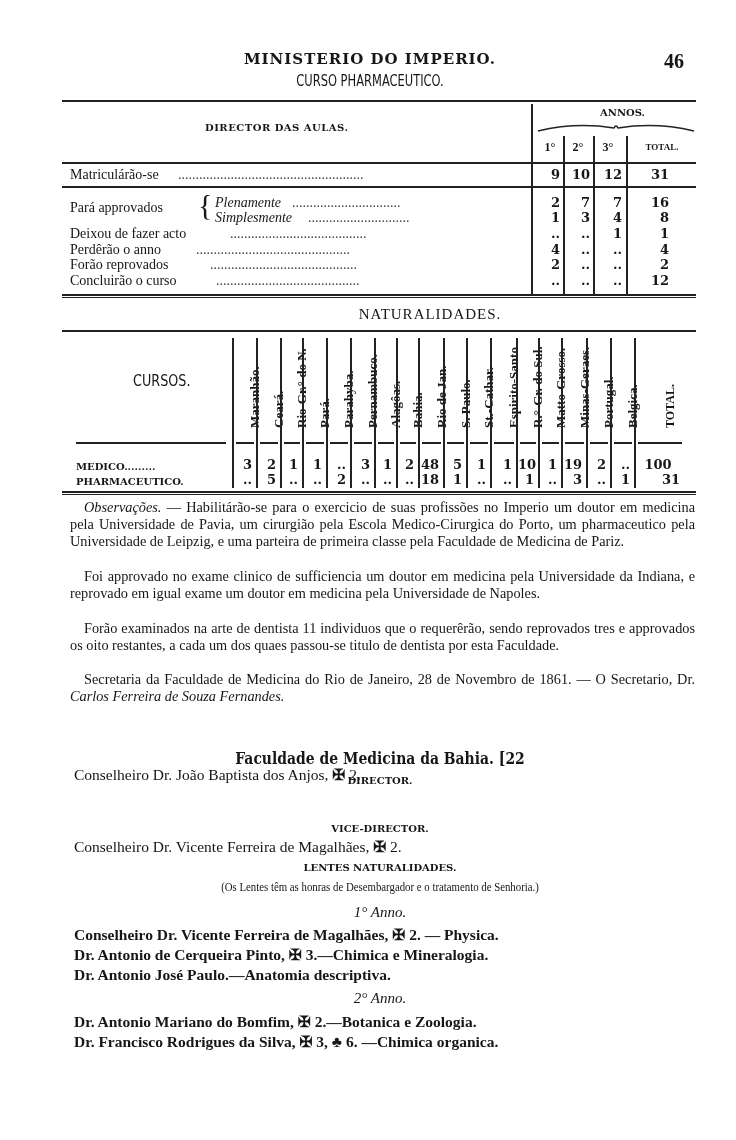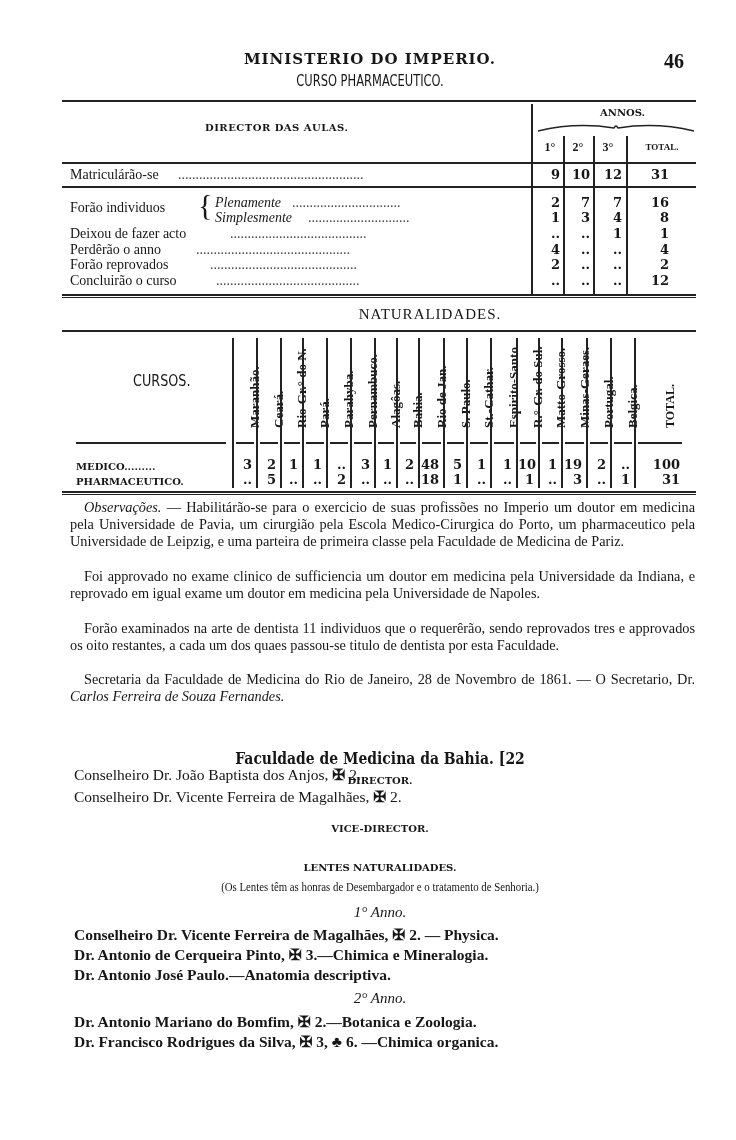--- a/index.html
+++ b/index.html
@@ -56,21 +56,21 @@
 <div class="row" style="top:167px">
   <span class="lbl">Matriculárão-se</span>
     <span class="lbl" style="left:108px;color:#444">.....................................................</span>
   <span class="c" style="left:470px;width:20px">9</span>
   <span class="c" style="left:500px;width:20px">10</span>
   <span class="c" style="left:532px;width:20px">12</span>
   <span class="c" style="left:575px;width:24px">31</span>
 </div>
 <div class="rule" style="left:62px;top:186px;width:634px;height:1.5px"></div>
 
-<div class="abs" style="left:70px;top:200px;font-size:14px">Forão individuos</div>
+<div class="abs" style="left:70px;top:200px;font-size:14px">Pará approvados</div>
 <div class="abs" style="left:198px;top:190px;font-size:30px;line-height:30px;font-weight:100">{</div>
 <div class="row" style="top:195px">
   <span class="lbl" style="left:145px;font-style:italic">Plenamente</span>
     <span class="lbl" style="left:222px;color:#444">...............................</span>
   <span class="c" style="left:470px;width:20px">2</span>
   <span class="c" style="left:500px;width:20px">7</span>
   <span class="c" style="left:532px;width:20px">7</span>
   <span class="c" style="left:575px;width:24px">16</span>
 </div>
 <div class="row" style="top:210px">
@@ -244,37 +244,37 @@
     <div class="ncell" style="left: 518px; width: 16px; top: 457px;">10</div>
     <div class="ncell" style="left: 518px; width: 16px; top: 472px;">1</div>
     <div class="ncell" style="left: 540px; width: 17px; top: 457px;">1</div>
     <div class="ncell" style="left: 540px; width: 17px; top: 472px;">..</div>
     <div class="ncell" style="left: 563px; width: 19px; top: 457px;">19</div>
     <div class="ncell" style="left: 563px; width: 19px; top: 472px;">3</div>
     <div class="ncell" style="left: 588px; width: 18px; top: 457px;">2</div>
     <div class="ncell" style="left: 588px; width: 18px; top: 472px;">..</div>
     <div class="ncell" style="left: 612px; width: 18px; top: 457px;">..</div>
     <div class="ncell" style="left: 612px; width: 18px; top: 472px;">1</div>
-    <div class="ncell" style="left: 636px; width: 44px; top: 457px;">100</div>
+    <div class="ncell" style="left: 636px; width: 44px; top: 457px; text-align: center;">100</div>
     <div class="ncell" style="left: 636px; width: 44px; top: 472px;">31</div>
   </div>
 
 <div class="rule" style="left:62px;top:491px;width:634px;height:1.5px"></div>
 <div class="rule" style="left:62px;top:494px;width:634px;height:1px"></div>
 
 <div class="para" style="top:499px;text-indent:14px"><i>Observações.</i><span> — Habilitárão-se para o exercicio de suas profissões no Imperio um doutor em medicina pela Universidade de Pavia, um cirurgião pela Escola Medico-Cirurgica do Porto, um pharmaceutico pela Universidade de Leipzig, e uma parteira de primeira classe pela Faculdade de Medicina de Pariz.</span></div>
 <div class="para" style="top:568px;text-indent:14px">Foi approvado no exame clinico de sufficiencia um doutor em medicina pela Universidade da Indiana, e reprovado em igual exame um doutor em medicina pela Universidade de Napoles.</div>
 <div class="para" style="top:620px;text-indent:14px">Forão examinados na arte de dentista 11 individuos que o requerêrão, sendo reprovados tres e approvados os oito restantes, a cada um dos quaes passou-se titulo de dentista por esta Faculdade.</div>
 <div class="para" style="top:671px;text-indent:14px"><span>Secretaria da Faculdade de Medicina do Rio de Janeiro, 28 de Novembro de 1861. — O Secretario, Dr. </span><i>Carlos Ferreira de Souza Fernandes.</i></div>
 
 <div class="center" style="top:748px;font-size:17px;font-weight:bold;font-family:'DejaVu Serif',serif;transform:scaleX(0.82)">Faculdade de Medicina da Bahia. [22</div>
 <div class="center sc" style="top:775px;font-size:10px">DIRECTOR.</div>
 <div class="person" style="top:766px;font-weight:normal"><span>Conselheiro Dr. João Baptista dos Anjos,</span> <span class="cross">✠</span> <span>2.</span></div>
 <div class="center sc" style="top:823px;font-size:10px">VICE-DIRECTOR.</div>
-<div class="person" style="top:788px;font-weight:normal"><span>Conselheiro Dr. Vicente Ferreira de Magalhães,</span> <span class="cross">✠</span> <span>2.</span></div>
+<div class="person" style="top:838px;font-weight:normal"><span>Conselheiro Dr. Vicente Ferreira de Magalhães,</span> <span class="cross">✠</span> <span>2.</span></div>
 <div class="center sc" style="top:862px;font-size:10px">LENTES NATURALIDADES.</div>
 <div class="center" style="top:880px;font-size:12px;transform:scaleX(0.9)">(Os Lentes têm as honras de Desembargador e o tratamento de Senhoria.)</div>
 <div class="center" style="top:904px;font-size:15px;font-style:italic">1° Anno.</div>
 
 <div class="person" style="top:926px"><span>Conselheiro Dr. Vicente Ferreira de Magalhães,</span> <span class="cross">✠</span> <span>2. — Physica.</span></div>
 <div class="person" style="top:946px"><span>Dr. Antonio de Cerqueira Pinto,</span> <span class="cross">✠</span> <span>3.—Chimica e Mineralogia.</span></div>
 <div class="person" style="top:966px"><span>Dr. Antonio José Paulo.</span><span>—Anatomia descriptiva.</span></div>
 <div class="center" style="top:990px;font-size:15px;font-style:italic">2° Anno.</div>
 <div class="person" style="top:1013px"><span>Dr. Antonio Mariano do Bomfim,</span> <span class="cross">✠</span> <span>2.—Botanica e Zoologia.</span></div>
 <div class="person" style="top:1033px"><span>Dr. Francisco Rodrigues da Silva,</span> <span class="cross">✠</span> <span>3, ♣ 6. —Chimica organica.</span></div>

